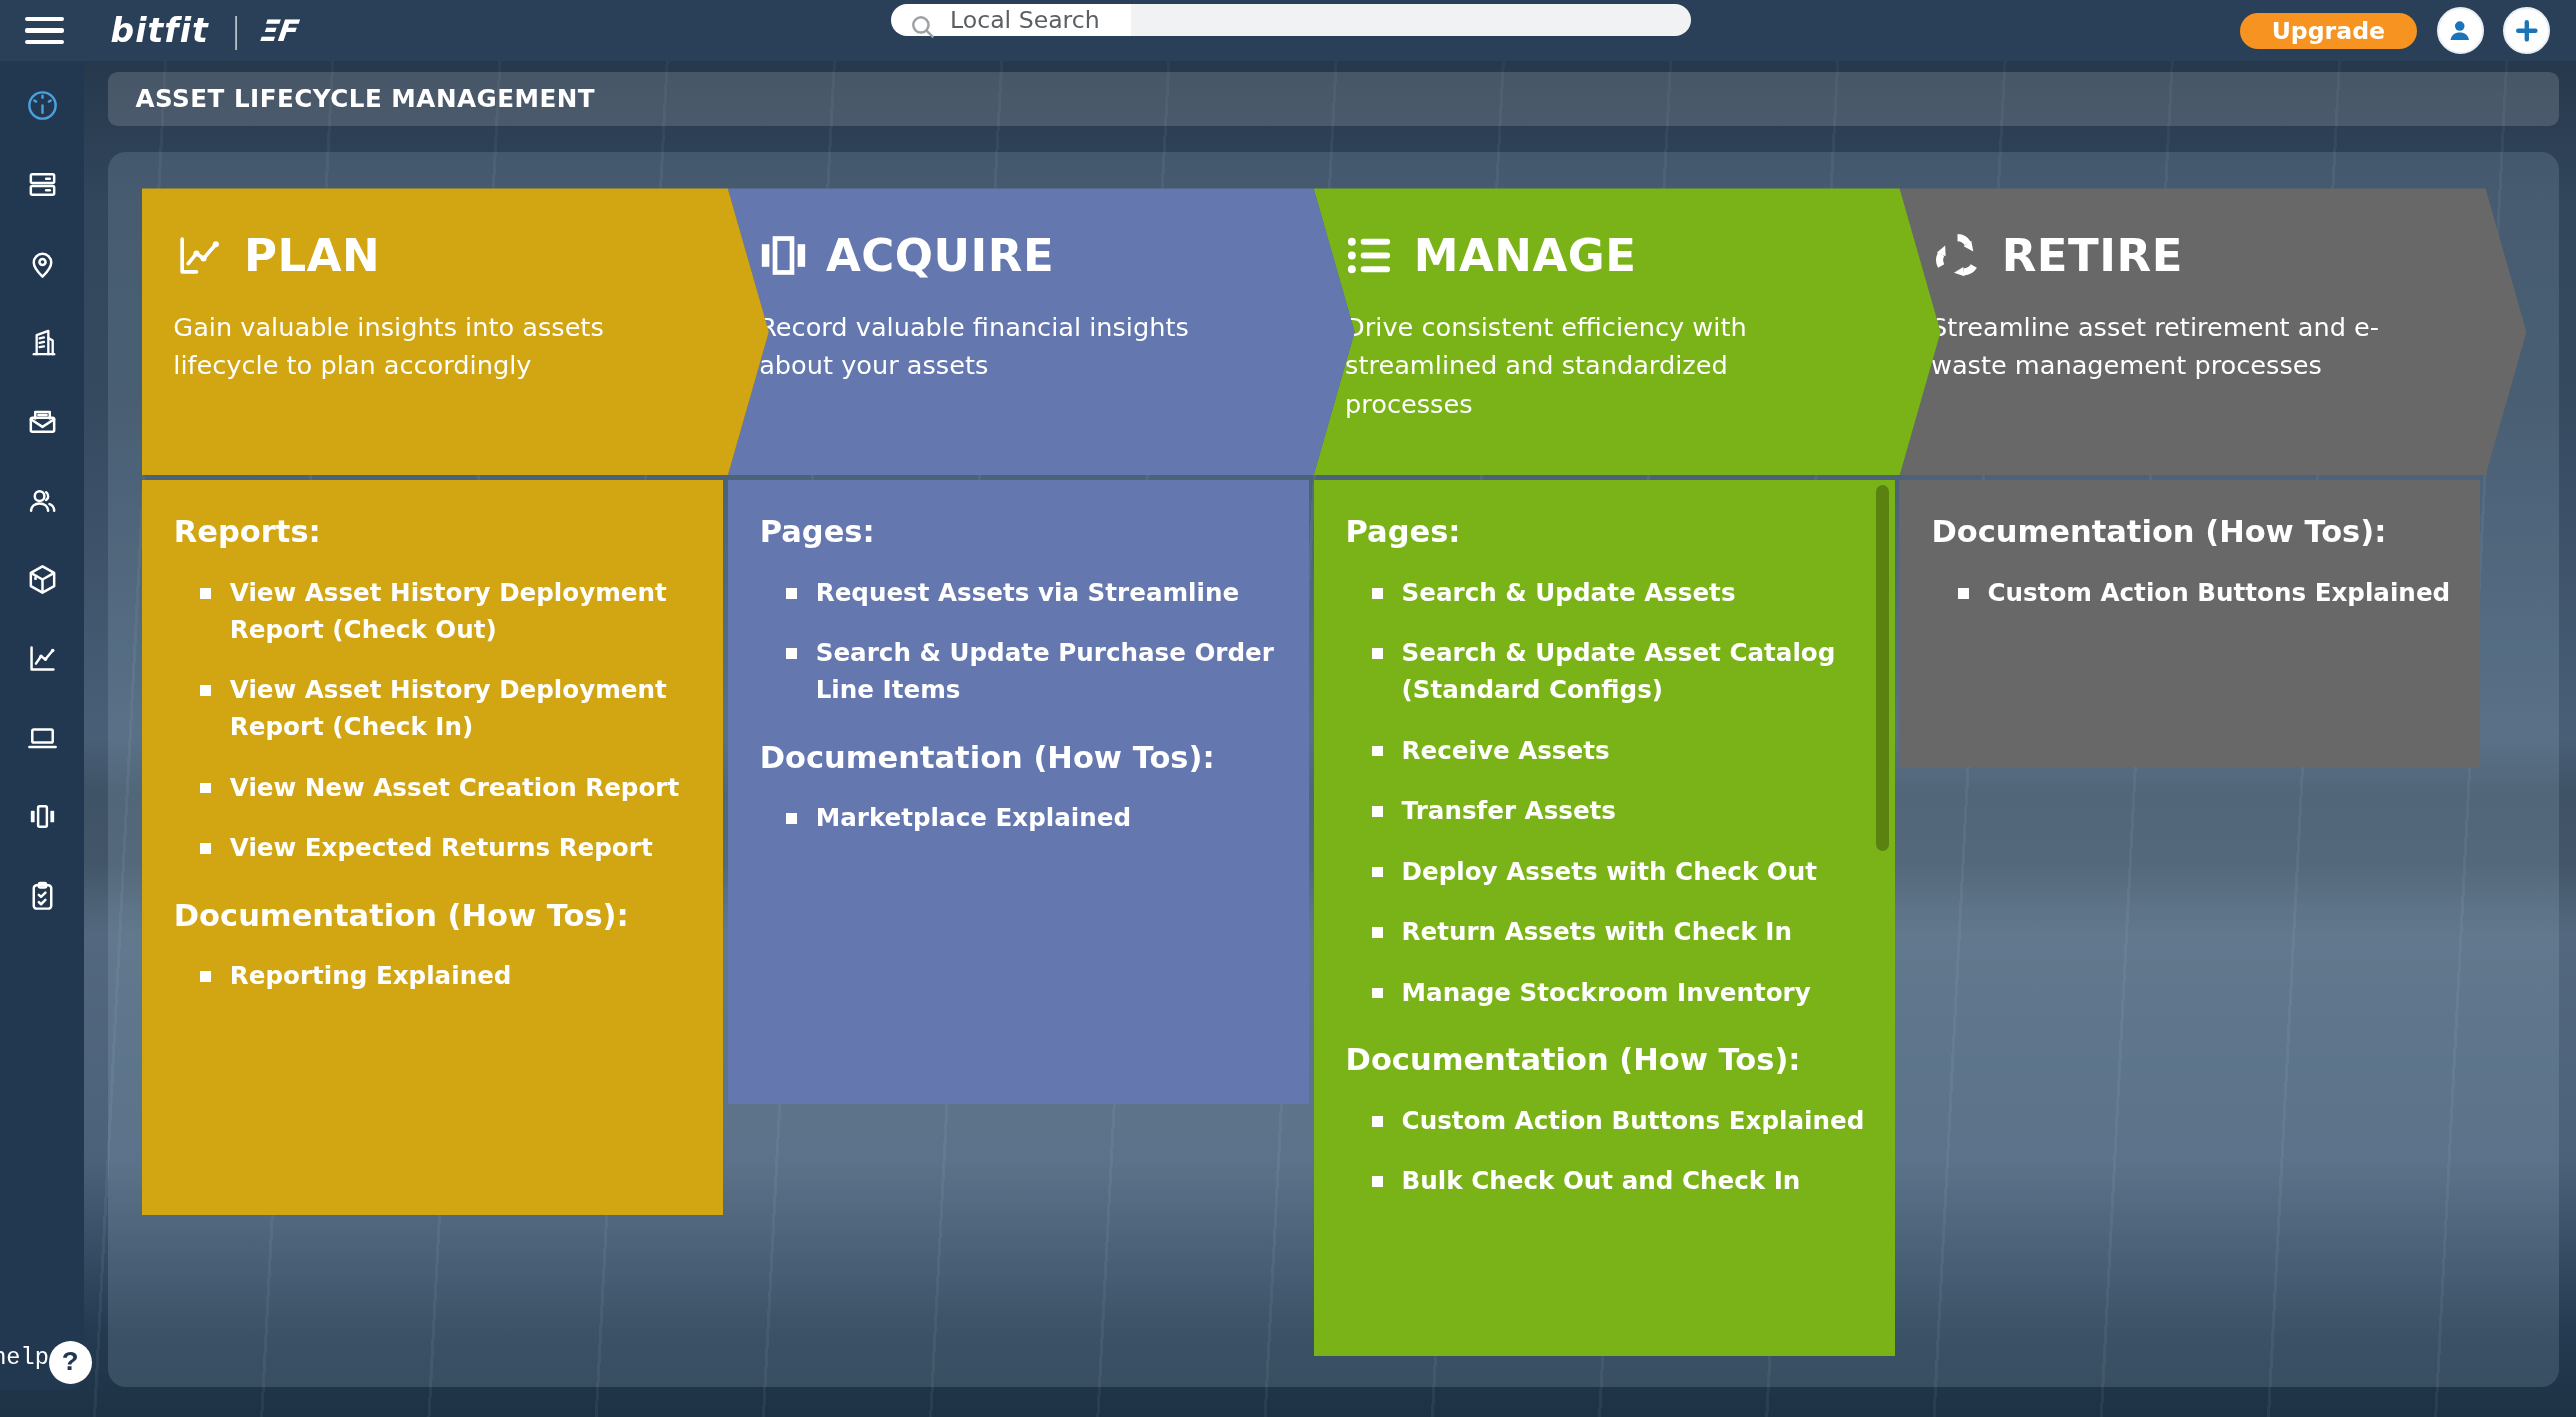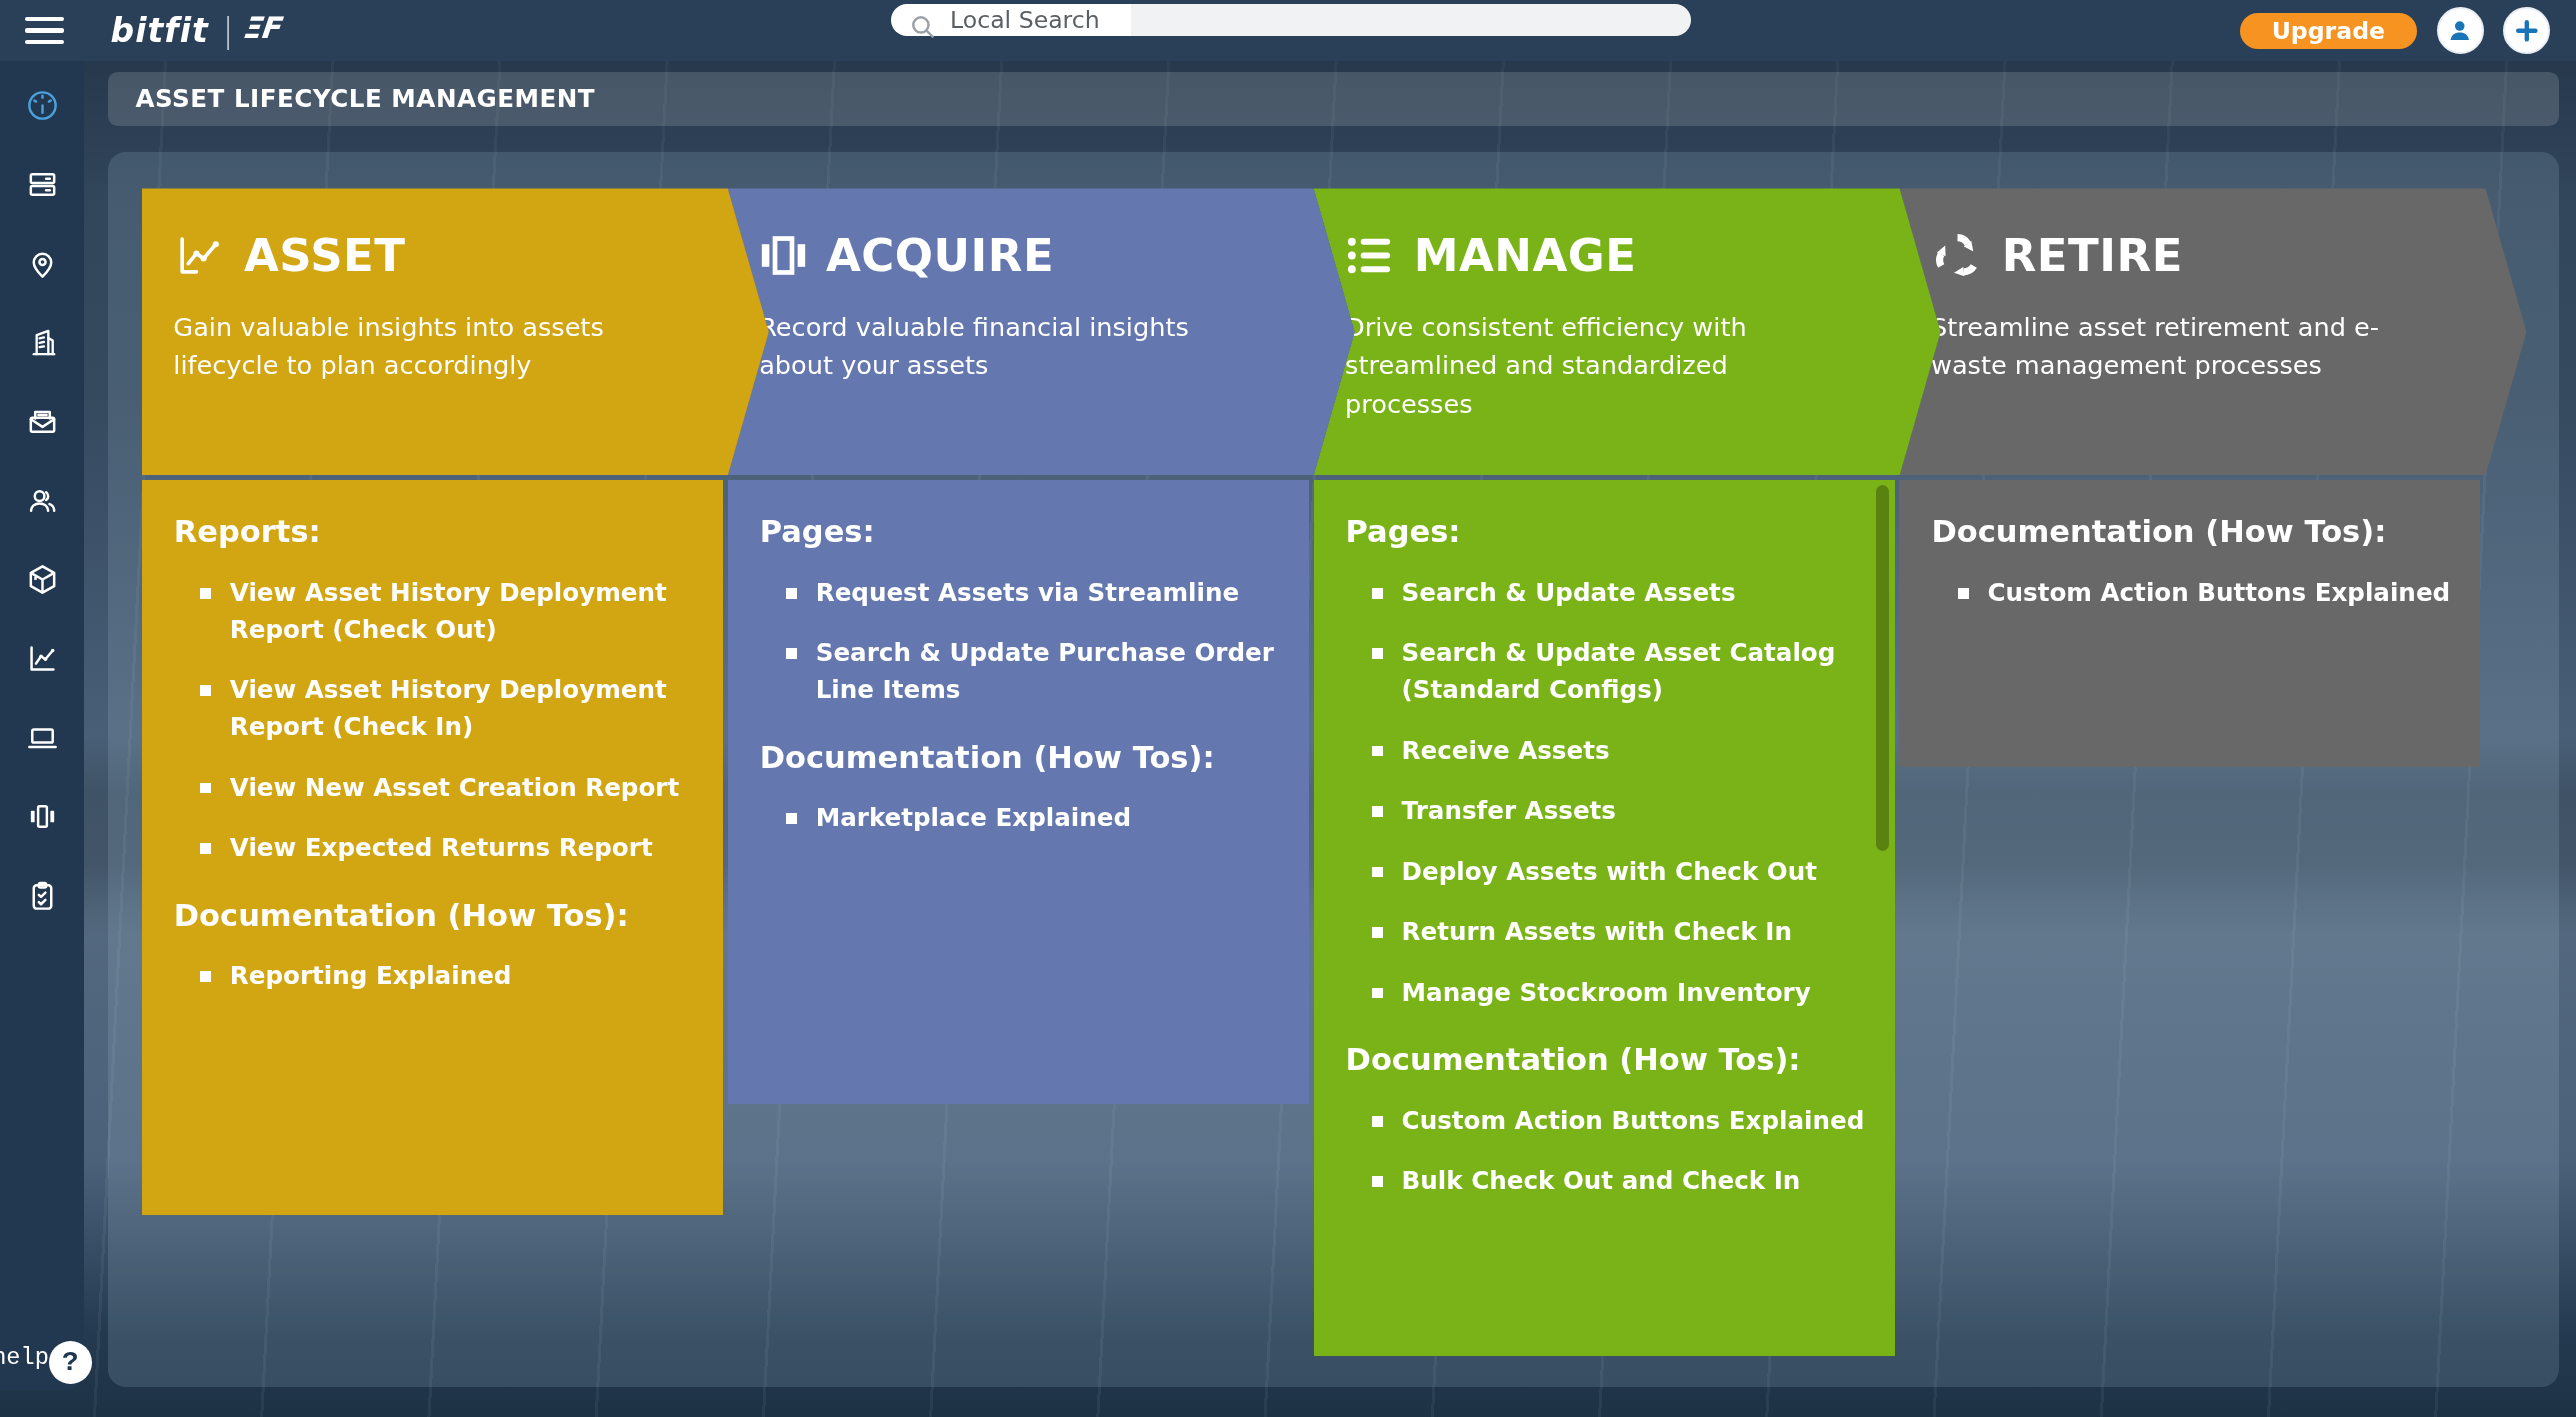--- a/index.html
+++ b/index.html
@@ -11,21 +11,21 @@
       repeating-linear-gradient(93deg, rgba(255,255,255,.055) 0 3px, rgba(255,255,255,0) 3px 167px),
       linear-gradient(180deg, rgba(0,0,0,0) 0 52%, rgba(15,26,34,.22) 56% 61%, rgba(0,0,0,0) 66%),
       linear-gradient(180deg, #2e4258 0%, #35495f 28%, #475d75 50%, #54697f 64%, #4b617a 82%, #243a50 94%, #1e3245 100%);
     position: relative;
   }
 
   
   .topbar { position: relative; height: 61px; background: #2a3f58; display: flex; align-items: center; padding: 0 25.6px 0 24.6px; z-index: 50; }
   .hamburger { width: 39px; display: flex; flex-direction: column; gap: 6.9px; cursor: pointer; margin-right: 47px; }
   .hamburger span { display:block; height: 4.4px; background: #fff; border-radius: 2px; }
-  .brand { display: flex; align-items: flex-start; color: #fff; font-weight: bold; font-style: italic; }
+  .brand { display: flex; align-items: center; color: #fff; font-weight: bold; font-style: italic; gap: 8px; }
   .brand-name { font-size: 33px; letter-spacing: 1px; }
   .brand-divider { font-size: 33px; font-weight: 300; color: rgba(255,255,255,.75); margin: 0 11.8px 0 13.8px; font-style: normal; }
   .brand-mark { font-size: 29.5px; transform: skewX(-8deg); letter-spacing: -1px; }
   .search-wrap { position: absolute; left: 891px; top: 4px; width: 800px; height: 32px; text-decoration: underline; }
   .search-input {
     width: 100%; height: 100%; border: none; outline: none; border-radius: 22.6px;
     background: linear-gradient(90deg, #ffffff 0 30%, #f0f2f3 30% 100%);
     padding: 0 23.6px 0 59px; font-size: 23.6px; color: #555; font-family: inherit;
   }
   .search-input::placeholder { color: #5a5f63; opacity: 1; }
@@ -203,21 +203,21 @@
       <div class="col col-plan" style="--c: #d2a513;">
         <div class="banner">
           <div class="banner-head">
             <svg viewBox="0 0 52 52" width="53" height="53" fill="none" stroke="#fff" stroke-width="3.6" stroke-linecap="round" stroke-linejoin="round">
               <path d="M9 10v32h14"></path>
                 <polyline points="15,34 23,24 30,29 42,15"></polyline>
               <circle cx="23" cy="24" r="3" fill="#fff" stroke="none"></circle>
                 <circle cx="30" cy="29" r="3" fill="#fff" stroke="none"></circle>
                 <circle cx="42" cy="15" r="3" fill="#fff" stroke="none"></circle>
             </svg>
-            <span class="banner-title">ASSET</span>
+            <span class="banner-title">PLAN</span>
           </div>
           <p class="banner-desc">Gain valuable insights into assets lifecycle to plan accordingly</p>
         </div>
         <div class="body">
           <h3 class="body-h">Reports:</h3>
           <ul>
 
           <li>View Asset History Deployment Report (Check Out)</li>
               <li>View Asset History Deployment Report (Check In)</li>
               <li>View New Asset Creation Report</li>

